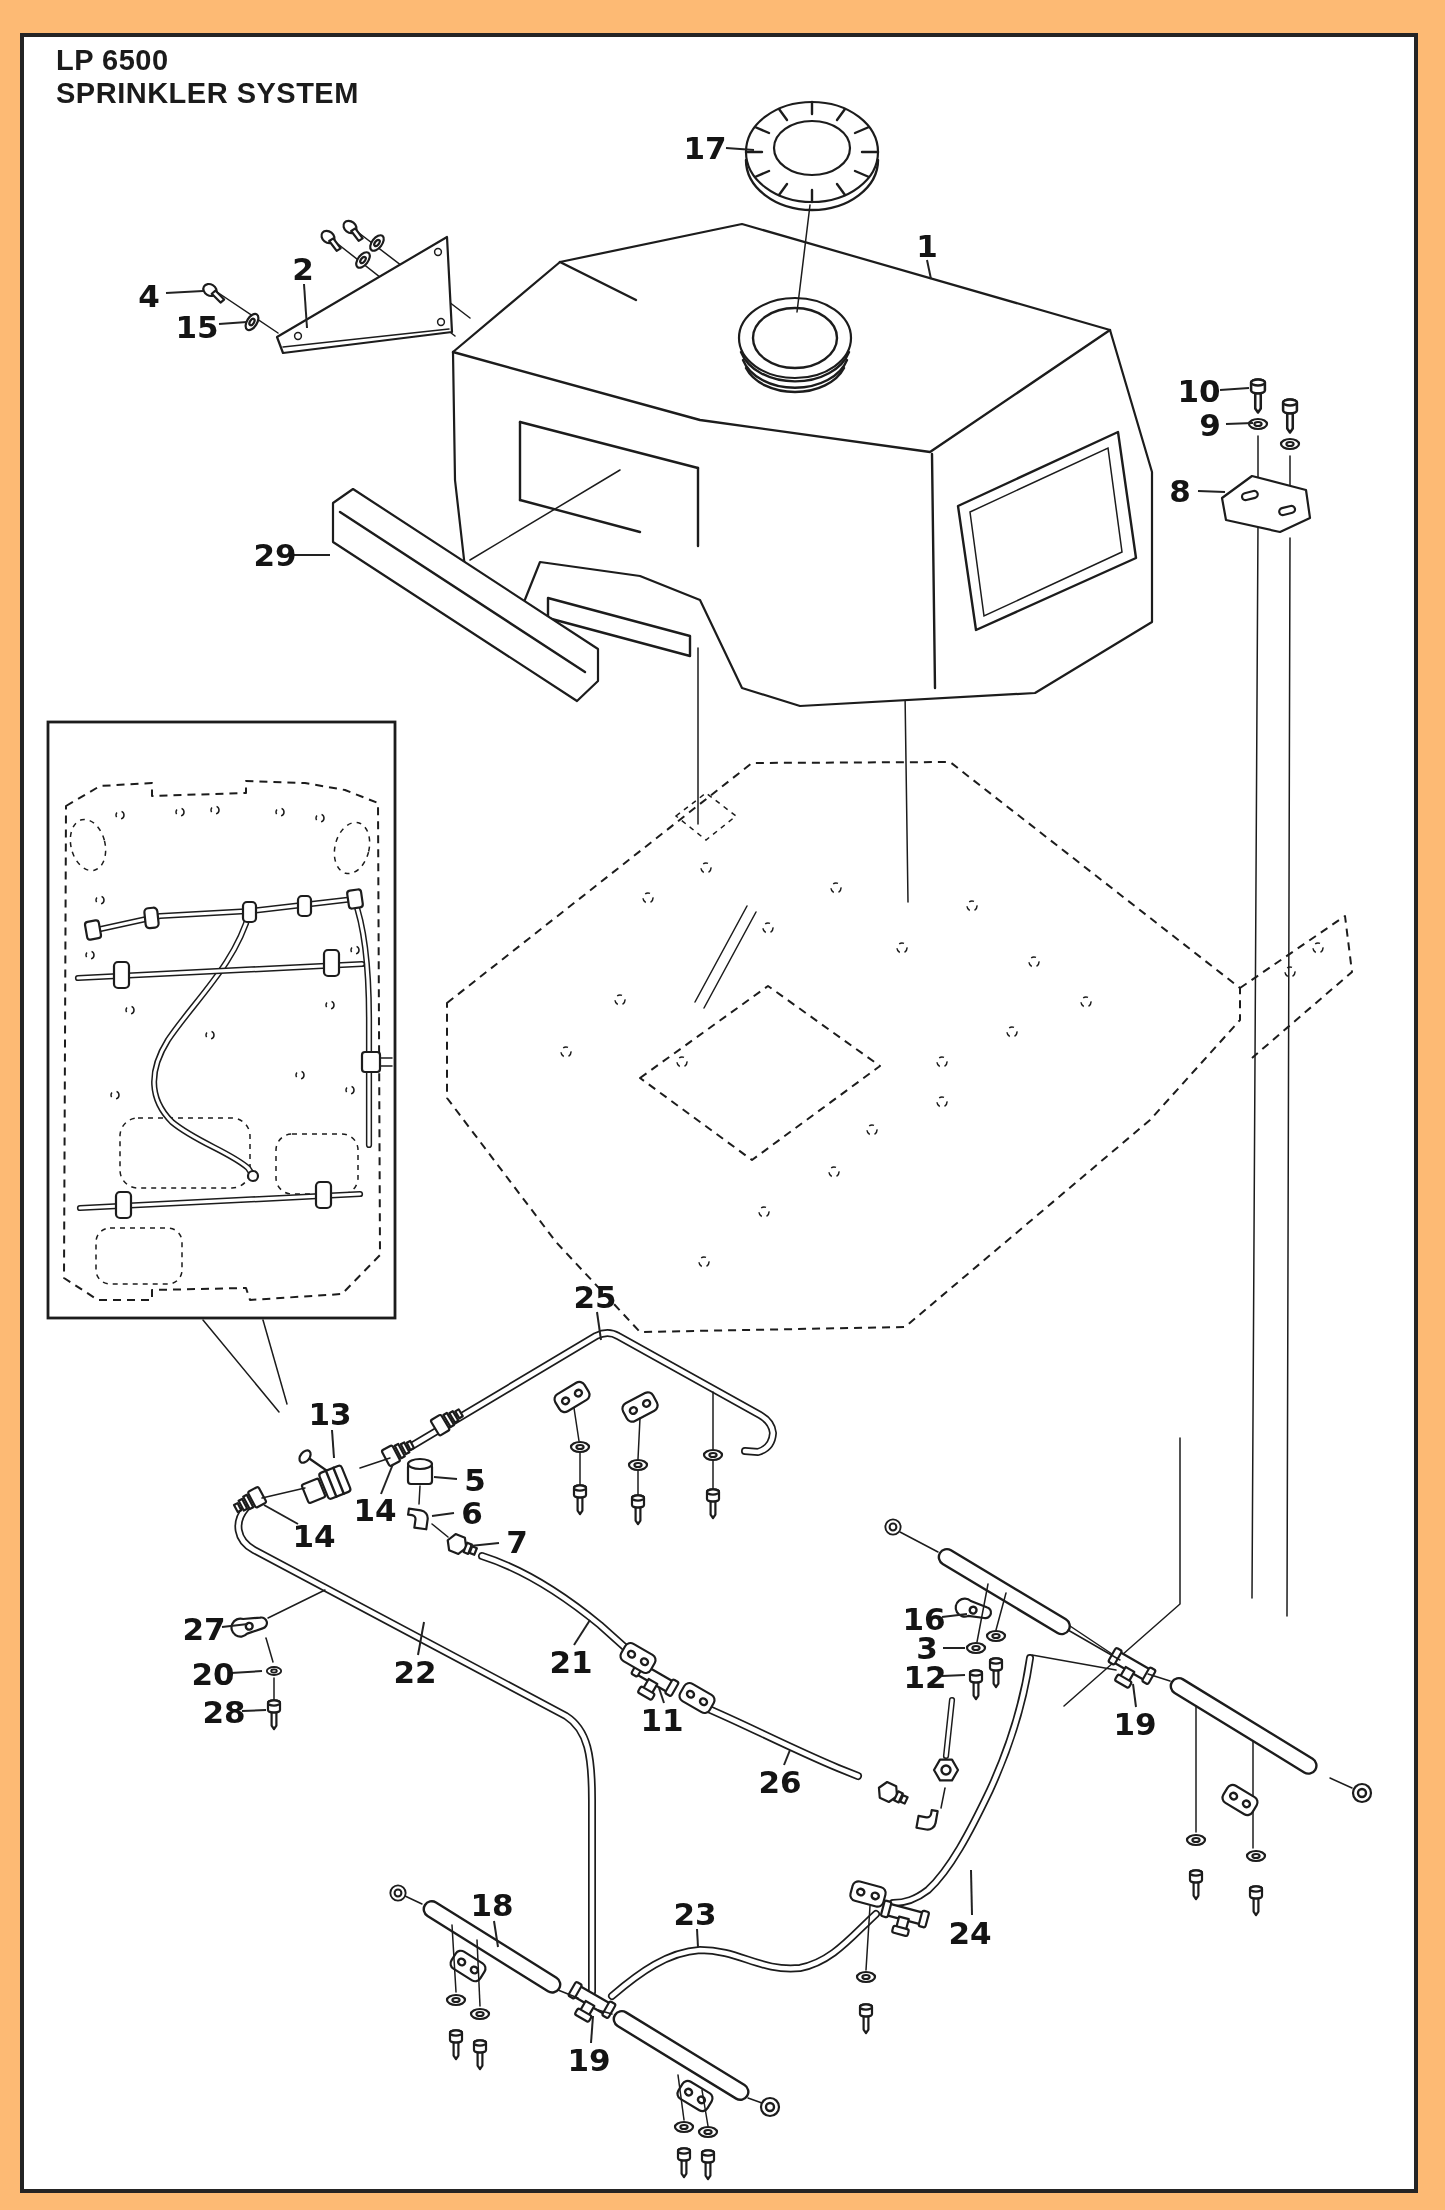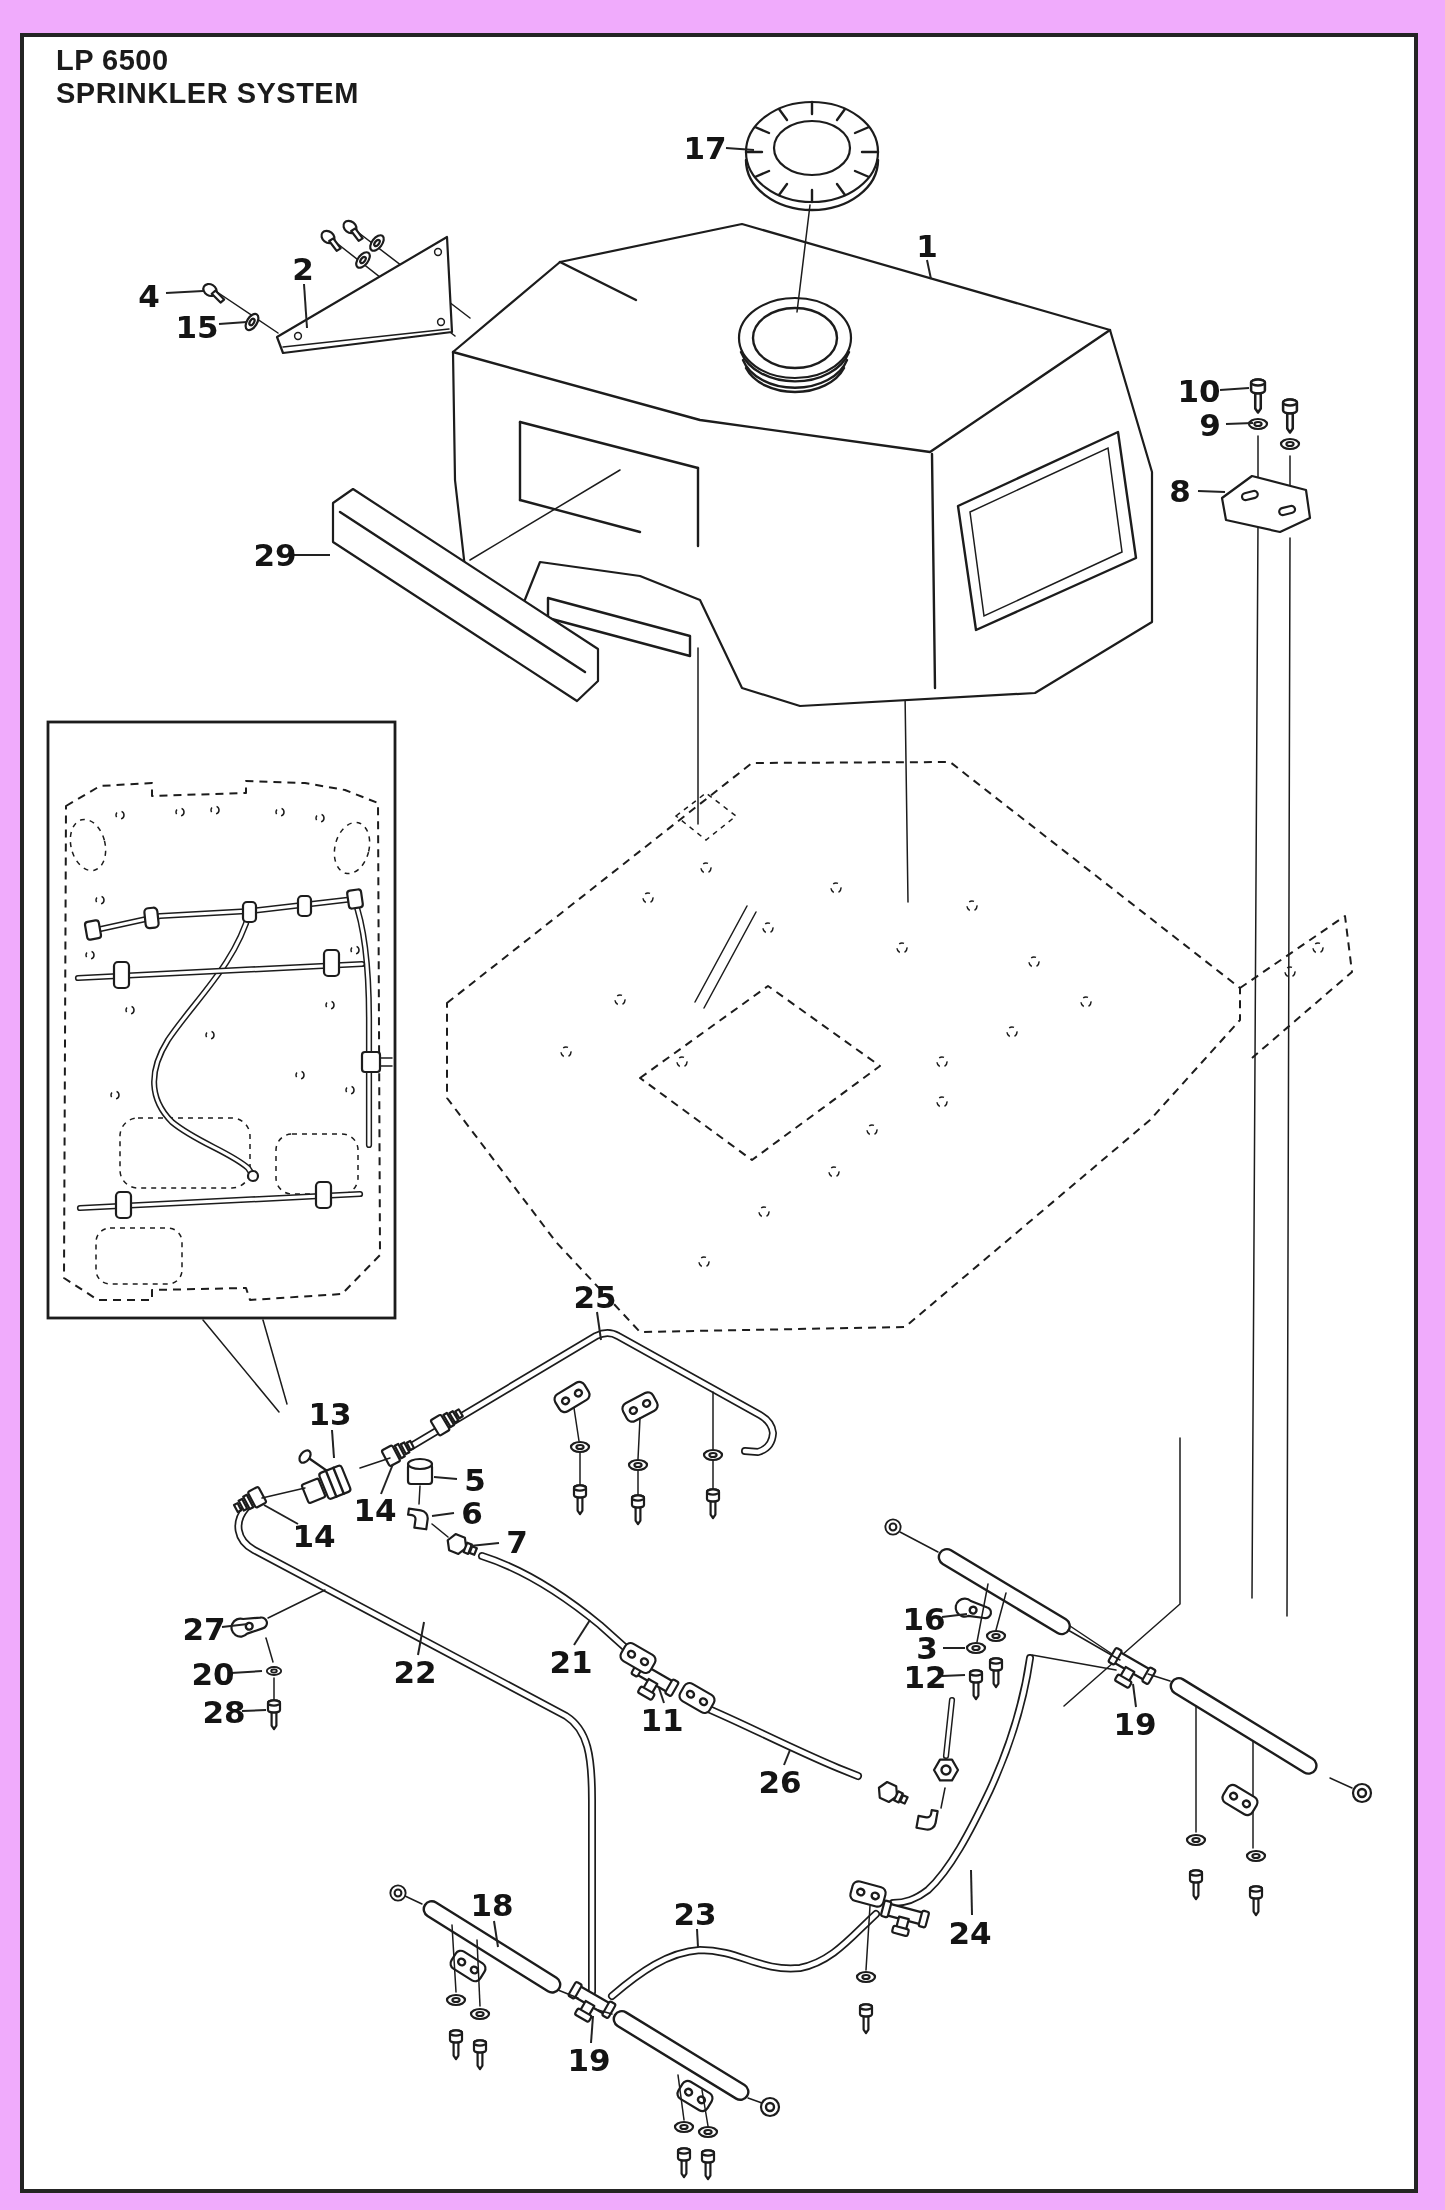--- a/index.html
+++ b/index.html
@@ -1,16 +1,16 @@
 <!DOCTYPE html>
 <html><head>
 <meta charset="utf-8">
 <style>
   html,body{margin:0;padding:0;background:#e8e8e8;}
-  .sheet{position:relative;width:1445px;height:2210px;background:#f0abfc;font-family:"Liberation Sans",sans-serif;overflow:hidden;}
+  .sheet{position:relative;width:1445px;height:2210px;background:#fdba74;font-family:"Liberation Sans",sans-serif;overflow:hidden;}
   .frame{position:absolute;left:20px;top:33px;width:1398px;height:2160px;border:4px solid #242424;box-sizing:border-box;background:#fff;}
   .title{position:absolute;left:56px;top:44px;z-index:5;font-weight:700;font-size:29px;line-height:33px;color:#1b1b1b;letter-spacing:.5px;}
   svg{position:absolute;left:0;top:0;}
   .ln{fill:none;stroke:#1c1c1c;stroke-width:2.4;stroke-linejoin:round;stroke-linecap:round;}
   .lnf{fill:#ffffff;stroke:#1c1c1c;stroke-width:2.2;stroke-linejoin:round;}
   .thin{fill:none;stroke:#1c1c1c;stroke-width:1.5;stroke-linecap:round;}
   .dash{fill:none;stroke:#1c1c1c;stroke-width:2;stroke-dasharray:8 6;stroke-linejoin:round;}
   .dash-thin{fill:none;stroke:#1c1c1c;stroke-width:1.5;stroke-dasharray:5 5;}
   .tubeO{fill:none;stroke:#1c1c1c;stroke-width:8;stroke-linecap:round;stroke-linejoin:round;}
   .tubeI{fill:none;stroke:#fff;stroke-width:4.6;stroke-linecap:round;stroke-linejoin:round;}

